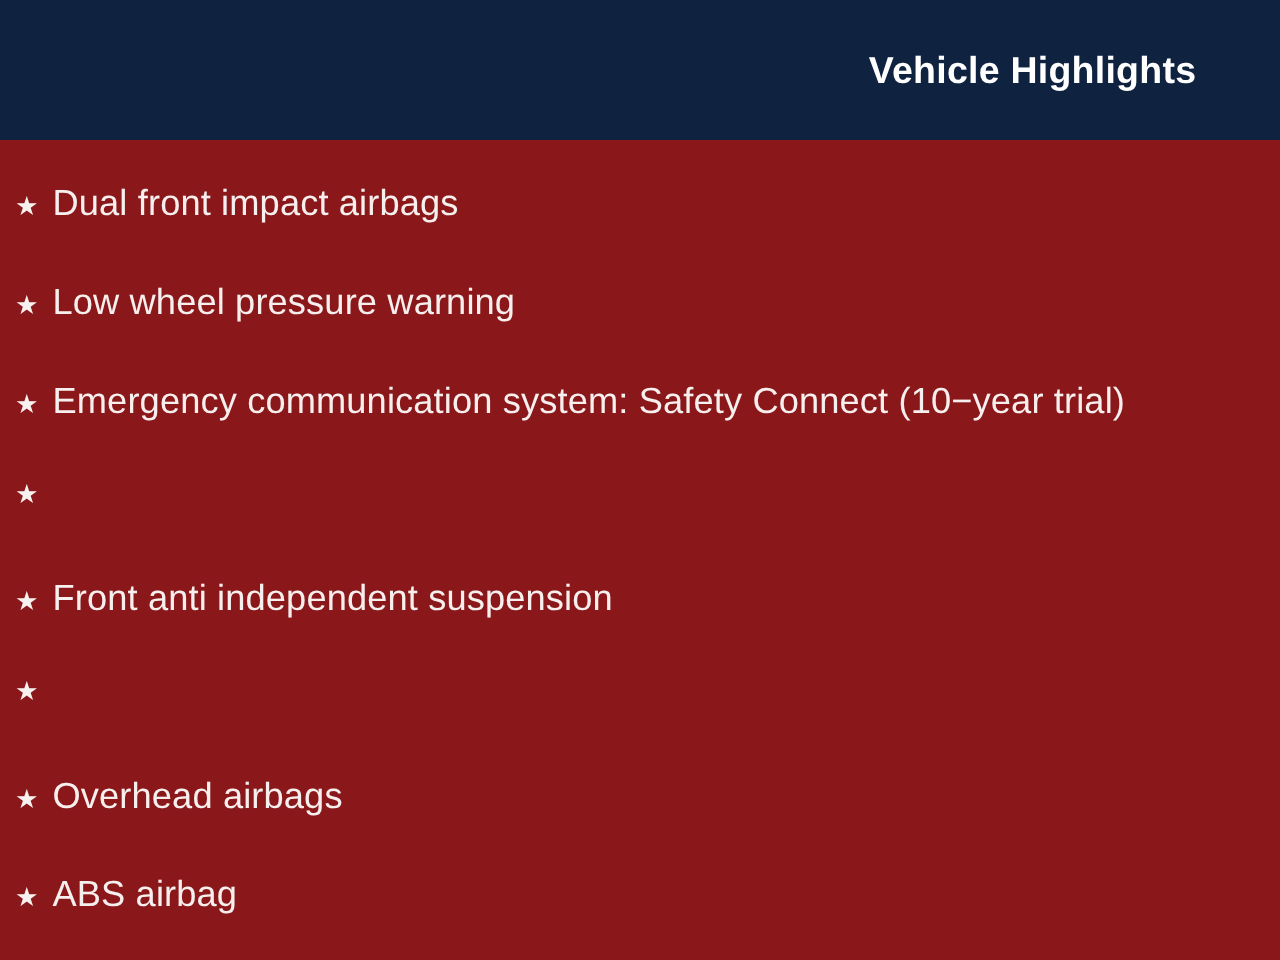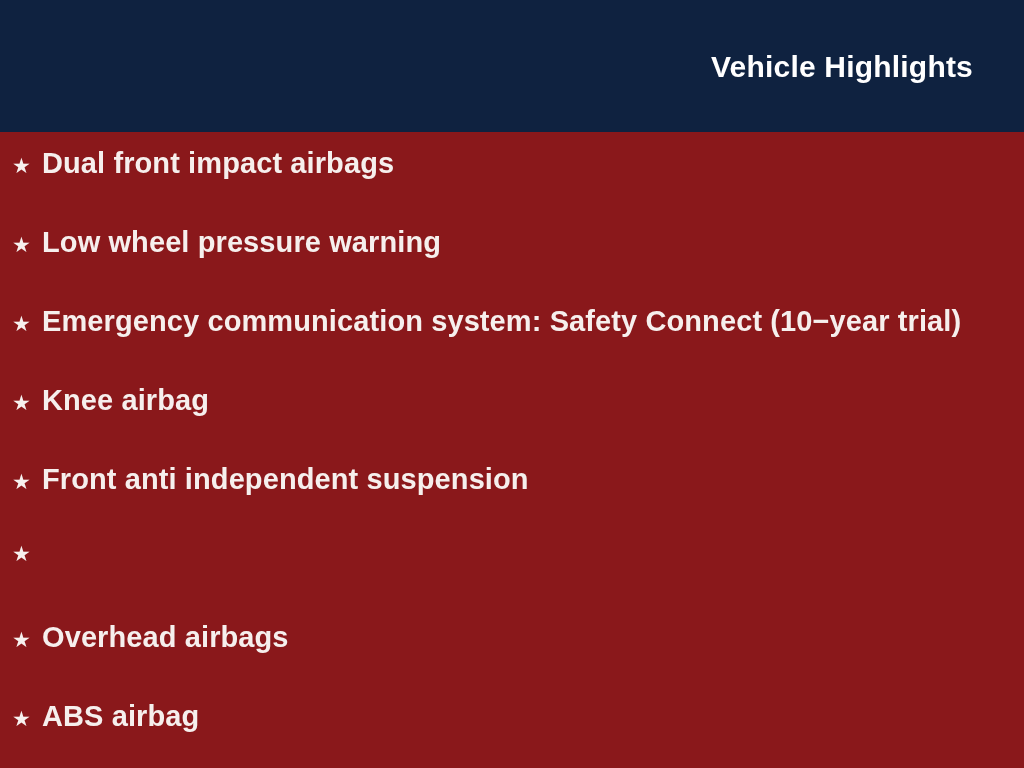--- a/index.html
+++ b/index.html
@@ -18,27 +18,27 @@
     width: 1024px;
     height: 768px;
     background: #8a181b;
     box-sizing: border-box;
   }
   .header-band {
     position: absolute;
     top: 0;
     left: 0;
     width: 1024px;
-    height: 132px;
+    height: 112px;
     background: #0f2240;
     display: flex;
     align-items: center;
     justify-content: flex-end;
     box-sizing: border-box;
-    padding-right: 51px;
+    padding-right: 67px;
   }
   .header-title {
     color: #ffffff;
     font-family: "Liberation Sans", sans-serif;
     font-size: 30px;
     font-weight: bold;
     letter-spacing: 0.2px;
     line-height: 1;
     white-space: nowrap;
     margin-top: 2px;
@@ -71,21 +71,21 @@
     color: #f7f1ef;
     font-size: 21px;
     line-height: 1;
     text-align: left;
   }
   .bullet-text {
     flex: 1 1 auto;
     color: #f6efed;
     font-family: "Liberation Sans", sans-serif;
     font-size: 29px;
-    font-weight: bold;
+    font-weight: normal;
     line-height: 1.1;
     letter-spacing: 0.1px;
     white-space: nowrap;
   }
 </style>
 </head>
 <body>
 
 <div class="slide">
 
@@ -106,21 +106,20 @@
         <span class="bullet-text">Low wheel pressure warning</span>
       </li>
 
       <li class="bullet-item">
         <span class="bullet-star">★</span>
         <span class="bullet-text">Emergency communication system: Safety Connect (10−year trial)</span>
       </li>
 
       <li class="bullet-item">
         <span class="bullet-star">★</span>
-        <span class="bullet-text">Knee airbag</span>
       </li>
 
       <li class="bullet-item">
         <span class="bullet-star">★</span>
         <span class="bullet-text">Front anti independent suspension</span>
       </li>
 
       <li class="bullet-item">
         <span class="bullet-star">★</span>
       </li>

